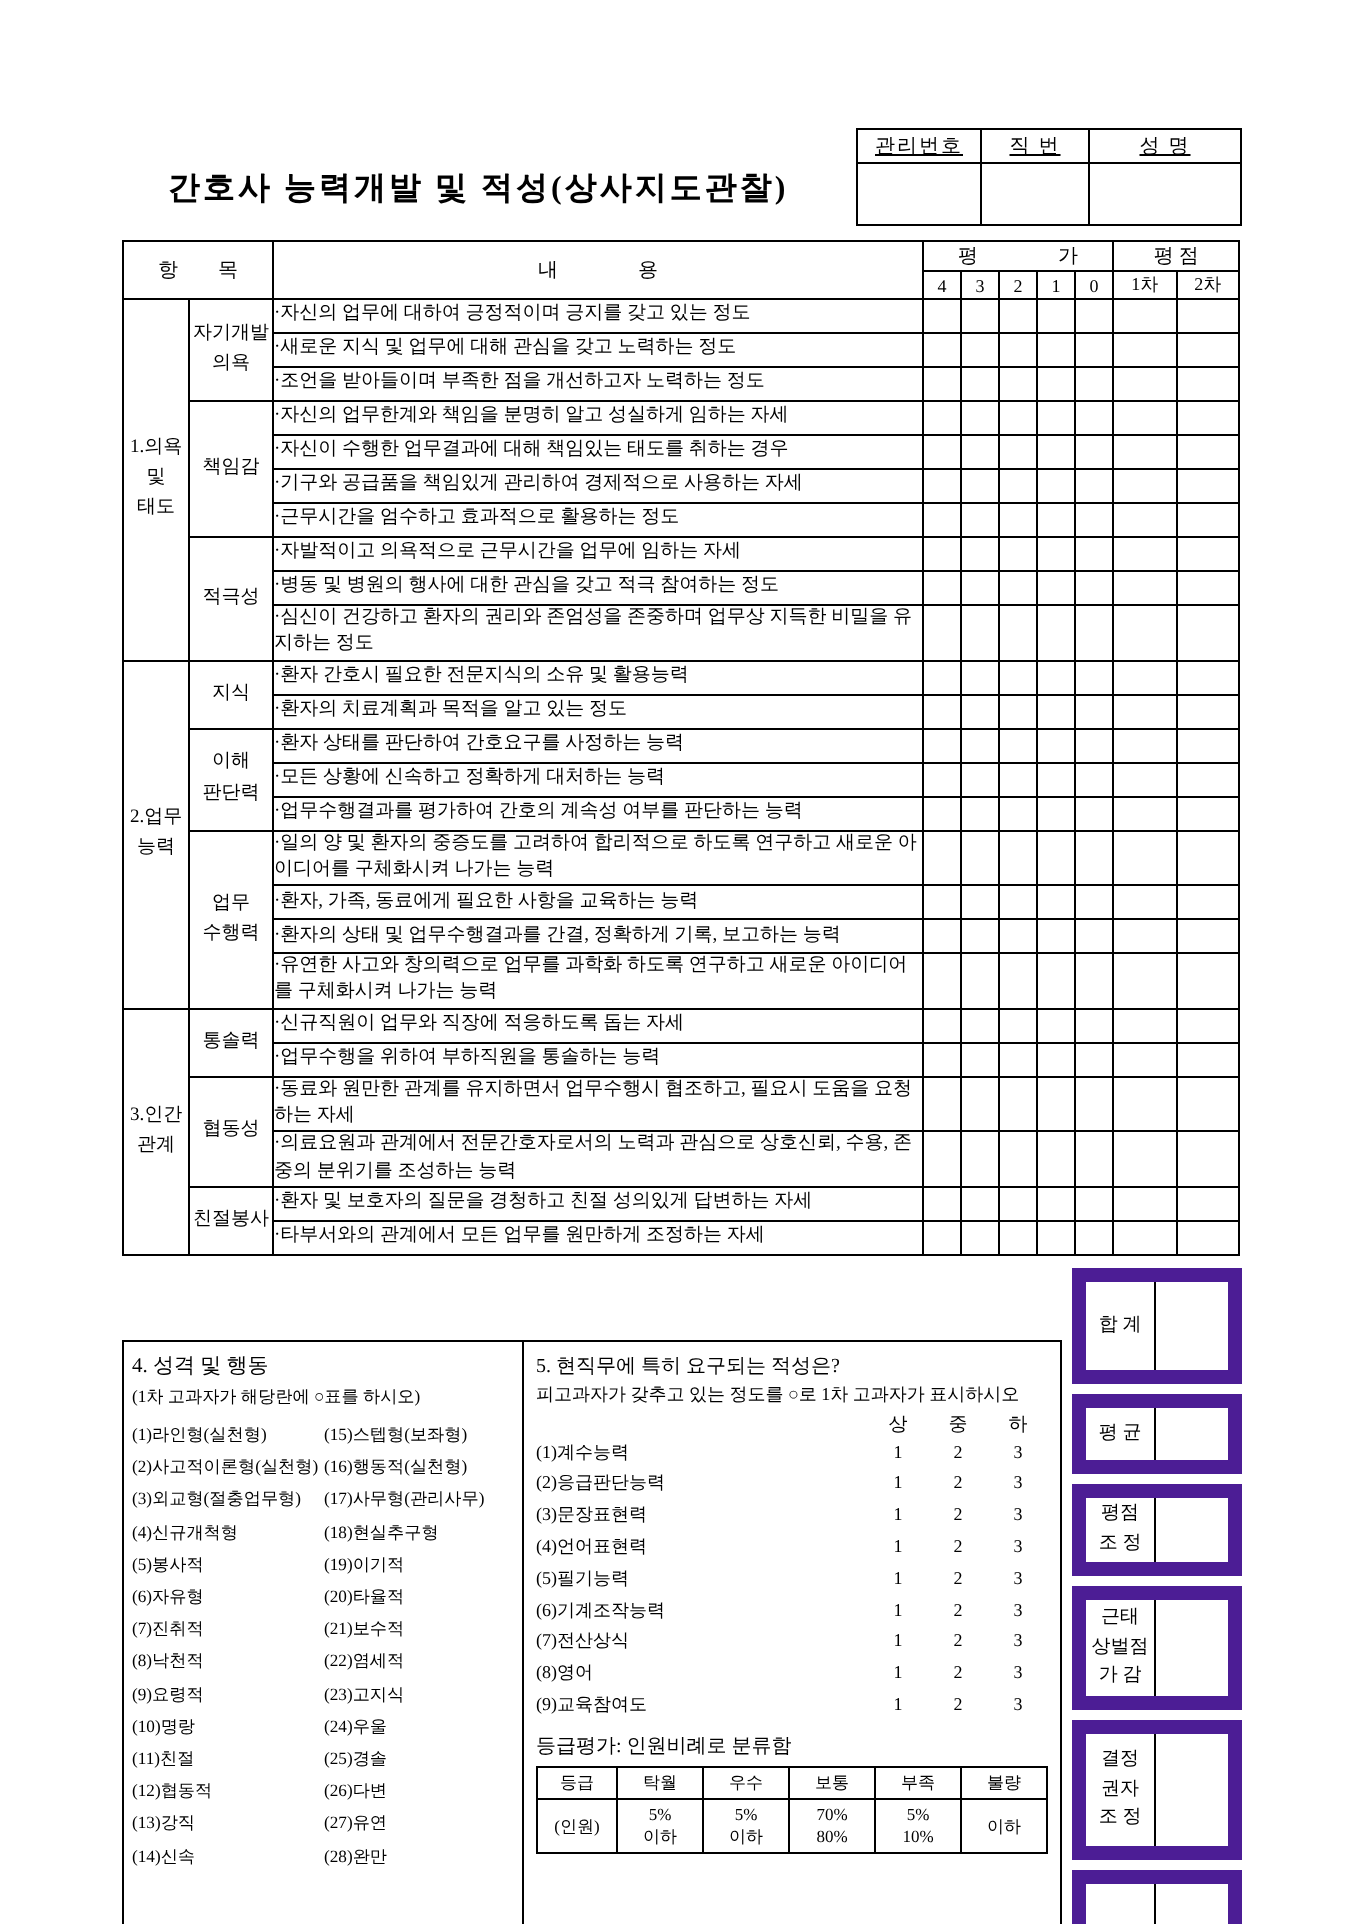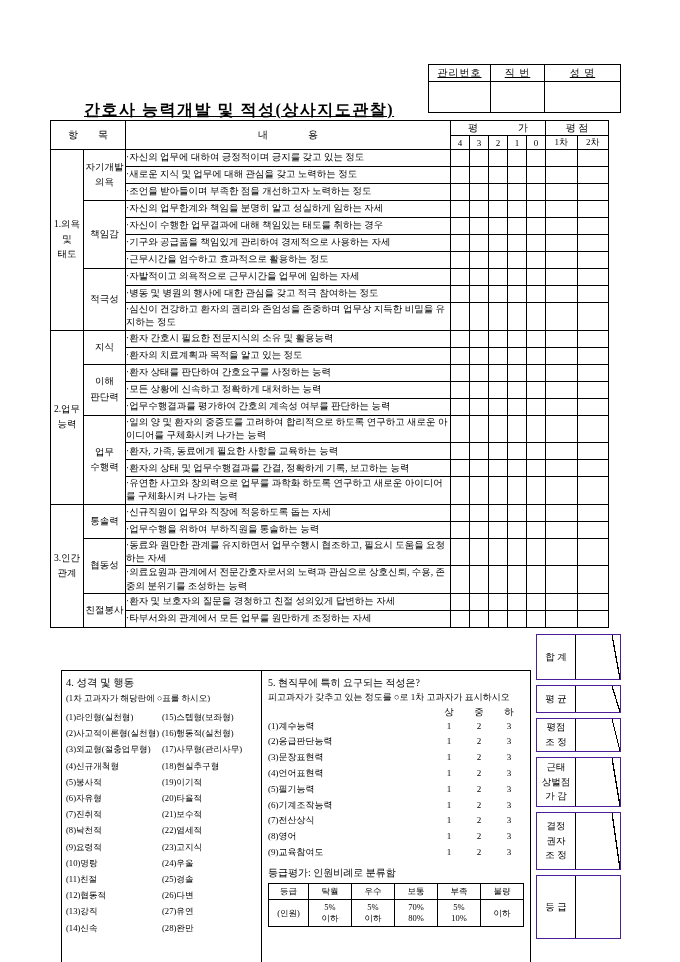--- a/index.html
+++ b/index.html
@@ -1,27 +1,27 @@
 <!DOCTYPE html>
 <html><head>
 <meta charset="utf-8">
 <style>
   html,body{margin:0;padding:0;background:#e8e8e8;}
   .page{position:relative;width:680px;height:962px;background:#ffffff;
         font-family:"Liberation Serif","DejaVu Serif",serif;color:#000;overflow:hidden;}
-  .title{position:absolute;left:84px;top:100px;font-size:16px;font-weight:bold;letter-spacing:1.5px;text-decoration:underline;}
+  .title{position:absolute;left:84px;top:84px;font-size:16px;font-weight:bold;letter-spacing:1.5px;}
 
   
   .idtbl{position:absolute;left:428px;top:64px;border-collapse:collapse;table-layout:fixed;width:192px;text-decoration:underline;}
   .idtbl th,.idtbl td{border:1px solid #000;font-weight:normal;text-align:center;padding:0;}
   .idtbl th{height:16px;font-size:10px;letter-spacing:1px;}
   .idtbl td{height:30px;}
 
   
-  .mt{position:absolute;left:50px;top:120px;width:559px;border-collapse:collapse;table-layout:fixed;}
+  .mt{position:absolute;left:61px;top:120px;width:559px;border-collapse:collapse;table-layout:fixed;}
   .mt th,.mt td{border:1px solid #000;font-weight:normal;padding:0;}
   .mt thead th{font-size:10px;text-align:center;white-space:pre;}
   .mt thead .h1 th{height:14px;}
   .mt thead .h2 th{height:13px;font-size:9px;}
   .grp,.sub{font-size:9.5px;text-align:center;white-space:pre-line;line-height:1.6;vertical-align:middle;}
   .ct{font-size:9.5px;line-height:1.4;padding:1px 2px 1px 3px;height:16px;vertical-align:middle;}
   .ev,.sc{height:16px;}
 
   
   .bl{position:absolute;left:61px;top:634px;width:468px;height:296px;border:1px solid #000;display:flex;margin-top:36px;}
@@ -42,21 +42,21 @@
   .irow .lb{width:166px;font-size:9px;}
   .irow .v{width:30px;text-align:center;font-size:9px;}
   .note{margin-top:5px;font-size:10px;}
   .gt{border-collapse:collapse;margin-top:3px;table-layout:fixed;width:255px;}
   .gt td{border:1px solid #000;font-size:8.5px;text-align:center;white-space:pre-line;line-height:1.25;}
   .gt .r1 td{height:13px;}
   .gt .r2 td{height:24px;}
 
   
   .summary{position:absolute;left:536px;top:634px;width:85px;display:flex;flex-direction:column;gap:5px;}
-  .box{border:1px solid #4c1d95;display:flex;gap:36px;}
+  .box{border:7px solid #4c1d95;display:flex;gap:36px;}
   .box .lb{width:38px;border-right:1px solid #000;display:flex;align-items:center;justify-content:center;
            font-size:9.5px;white-space:pre-line;text-align:center;line-height:1.55;}
   .box .vl{flex:1;}
   .diag{background:linear-gradient(to right top,transparent calc(50% - 0.6px),#000 calc(50% - 0.6px),#000 calc(50% + 0.6px),transparent calc(50% + 0.6px));}
 </style>
 </head>
 <body>
 
 <div class="page">
 

